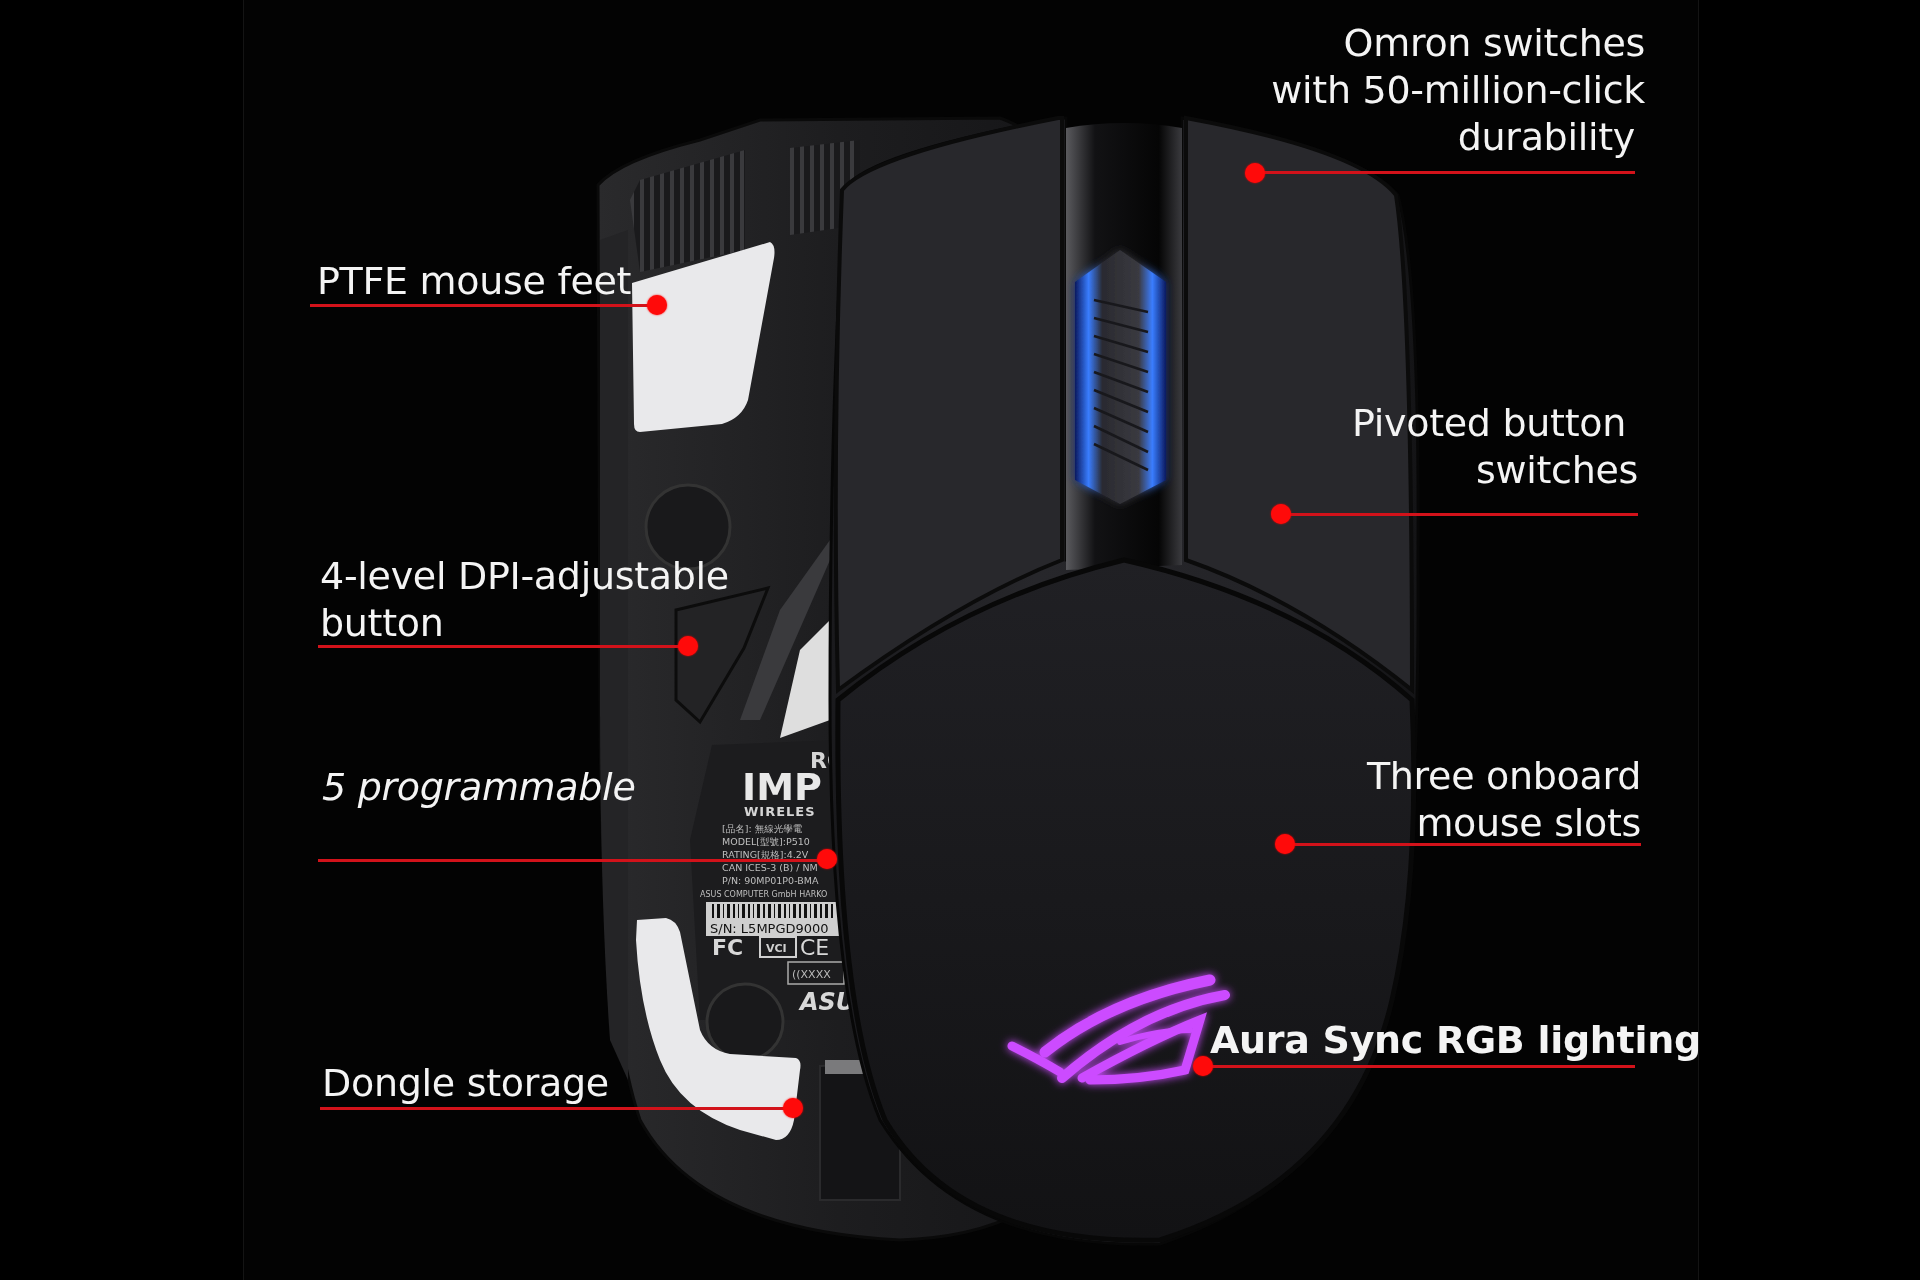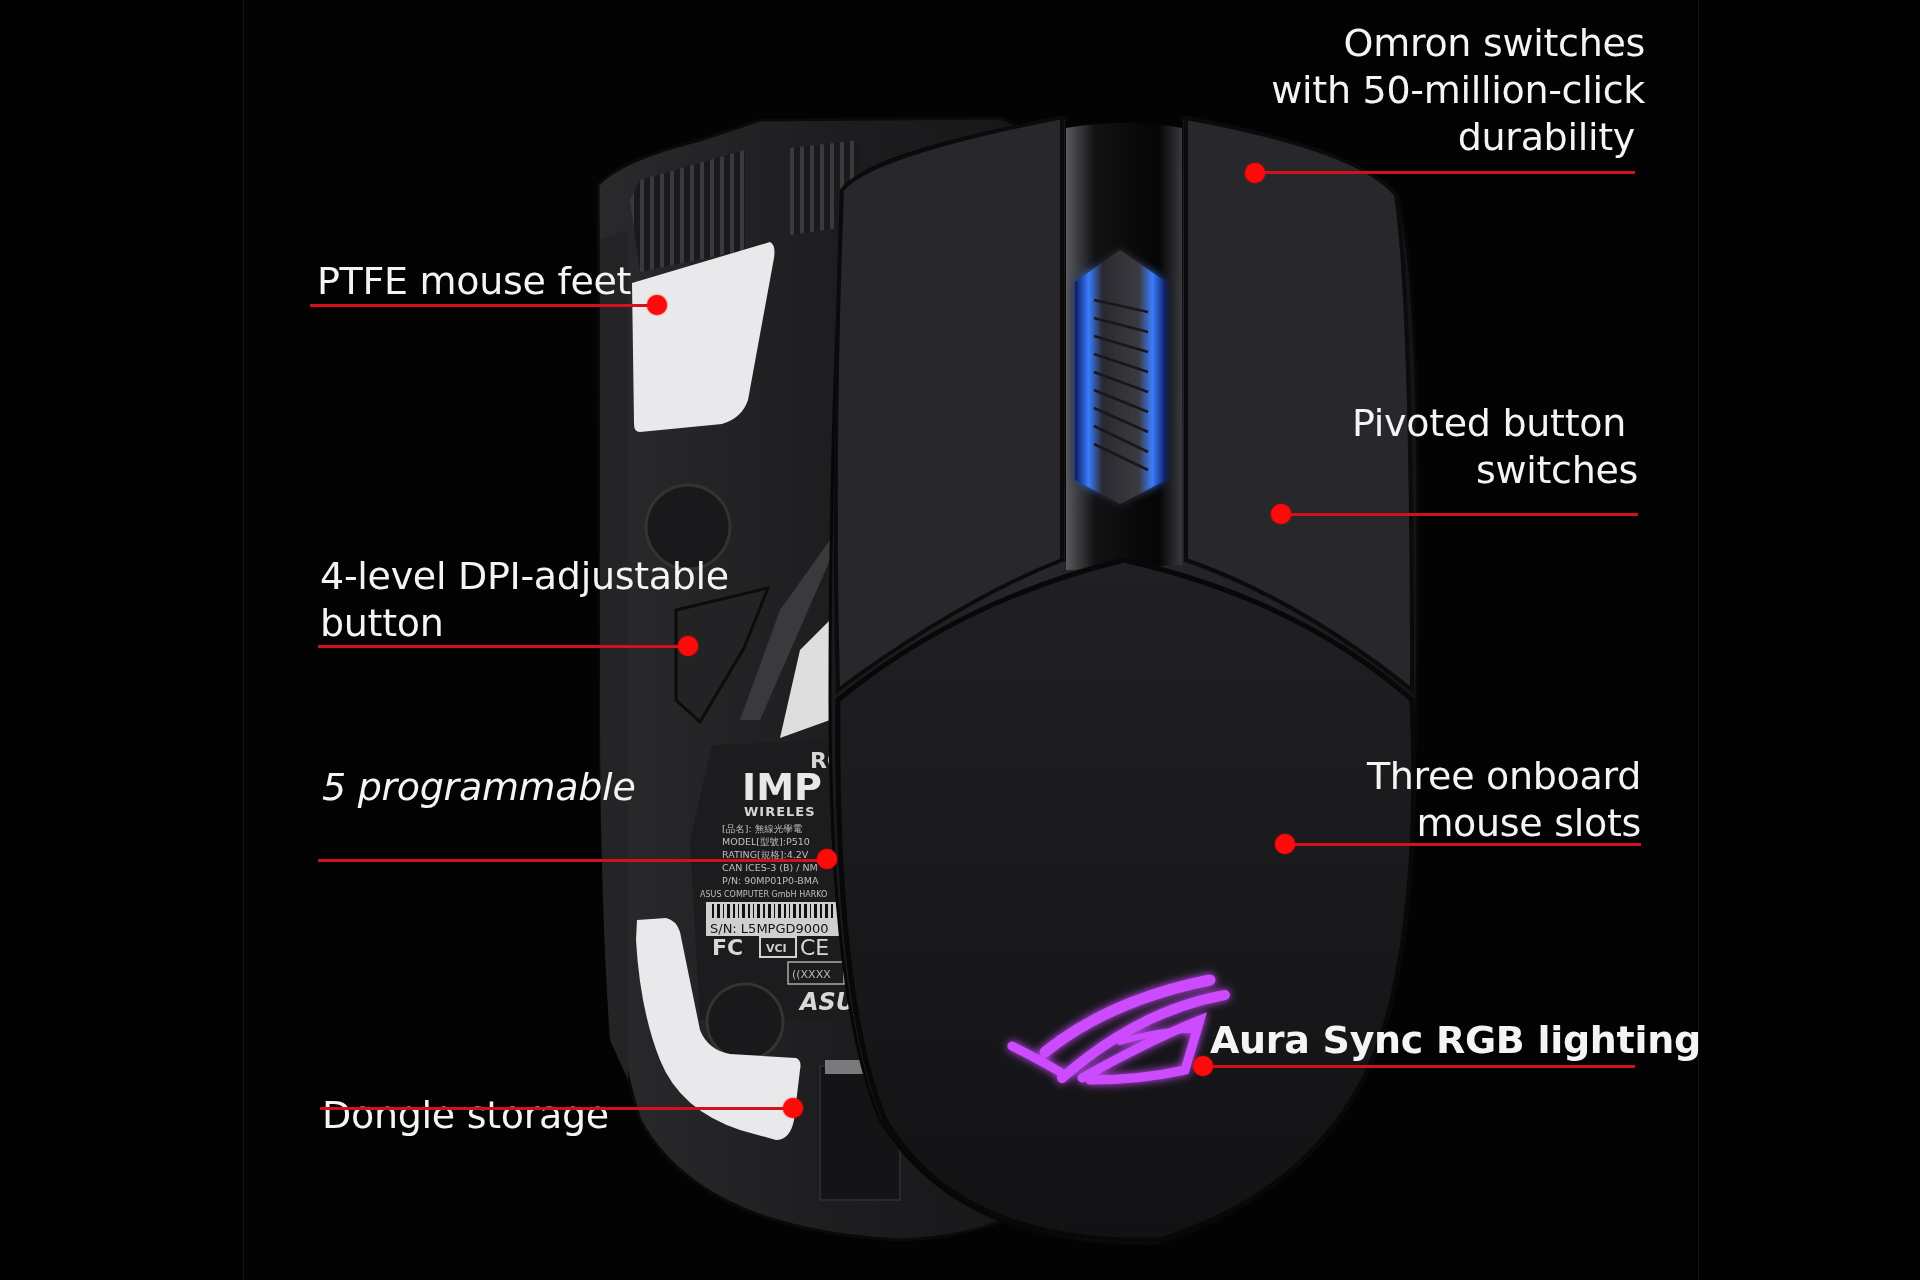--- a/index.html
+++ b/index.html
@@ -192,21 +192,21 @@
 </div>
 <div class="leader" style="left:318px; top:645px; width:370px;"></div>
 <div class="dot" style="left:678px; top:636px;"></div>
 
 <div class="label" style="left:322px; top:764px;font-style:italic;">
   <span>5 programmable</span>
 </div>
 <div class="leader" style="left:318px; top:859px; width:510px;"></div>
 <div class="dot" style="left:817px; top:849px;"></div>
 
-<div class="label" style="left:322px; top:1060px;margin-top:32px;">
+<div class="label" style="left:322px; top:1060px;">
   <span>Dongle storage</span>
 </div>
 <div class="leader" style="left:320px; top:1107px; width:476px;"></div>
 <div class="dot" style="left:783px; top:1098px;"></div>
 
 <div class="label right" style="right:275px; top:20px;margin-left:38px;">
   <span>Omron switches</span>
   <span>with 50-million-click</span>
   <span style="padding-right:10px">durability</span>
 </div>

